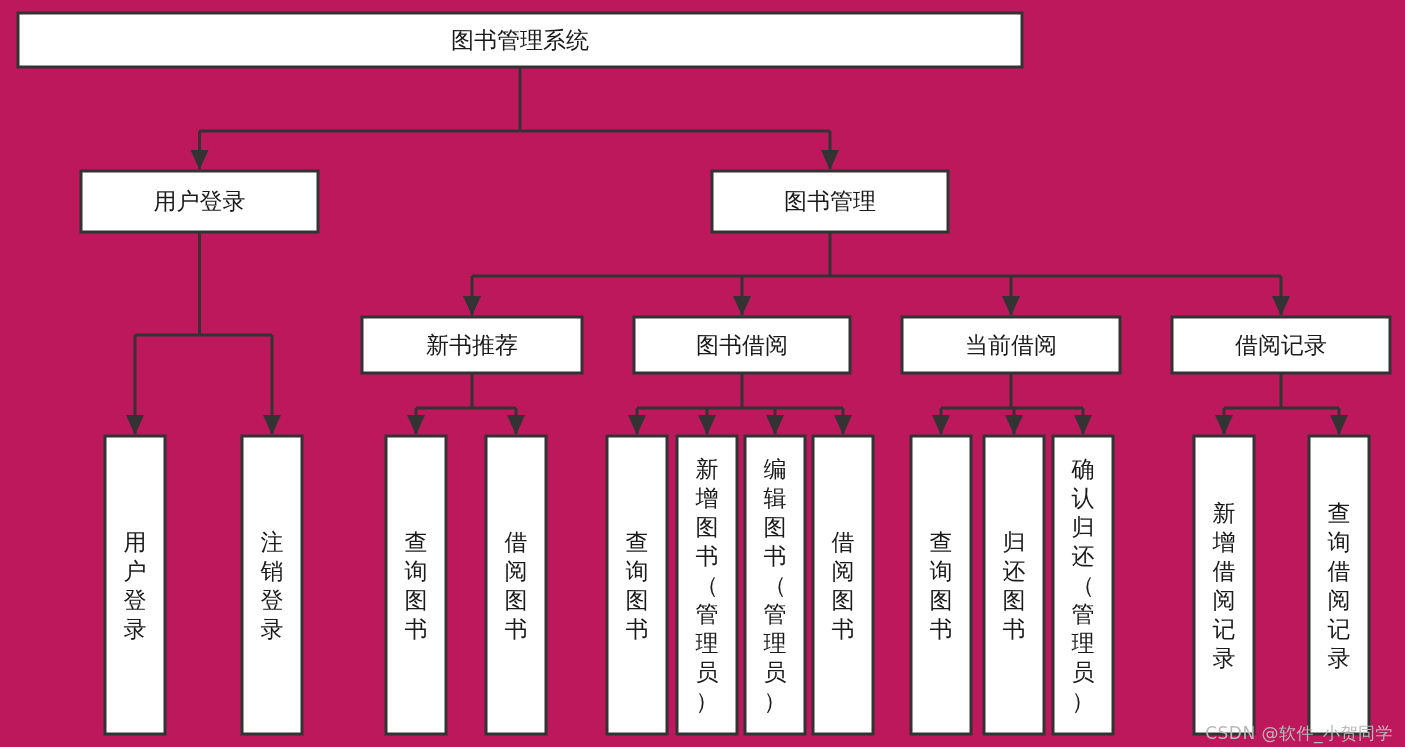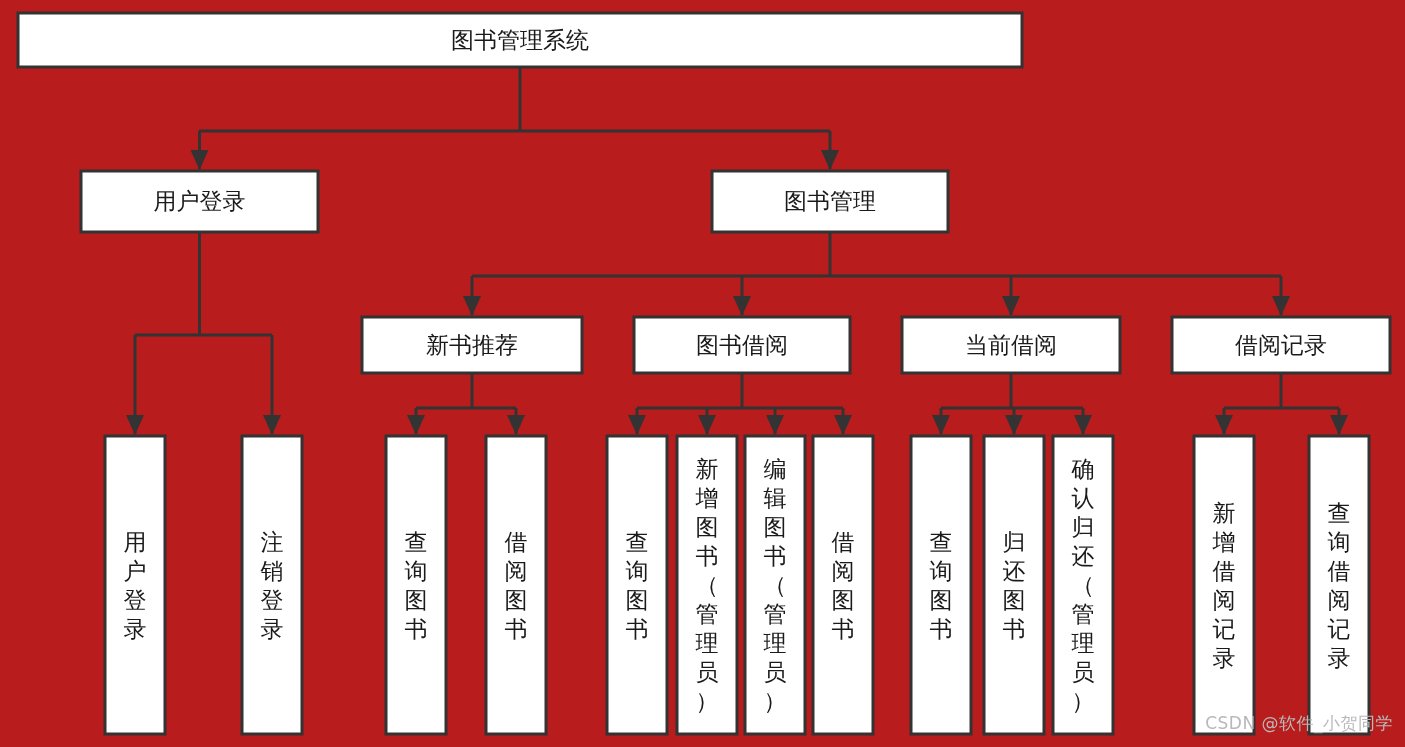--- a/index.html
+++ b/index.html
@@ -4,21 +4,21 @@
 <style>
   html, body {
     margin: 0;
     padding: 0;
     background: #ffffff;
   }
   #page {
     position: relative;
     width: 1405px;
     height: 747px;
-    background: #b91c1c;
+    background: #be185d;
     overflow: hidden;
     font-family: "DejaVu Sans", "Liberation Sans", sans-serif;
   }
   #diagram-svg {
     position: absolute;
     left: 0;
     top: 0;
   }
   .node-box {
     fill: #ffffff;
@@ -44,21 +44,21 @@
   }
   .node-label-v {
     font-family: "DejaVu Sans", "Liberation Sans", sans-serif;
     font-size: 23px;
     fill: #1a1a1a;
     text-anchor: middle;
   }
   .watermark {
     position: absolute;
     right: 12px;
-    bottom: 12px;
+    bottom: 2px;
     font-family: "DejaVu Sans", "Liberation Sans", sans-serif;
     font-size: 17px;
     color: #b8b8b8;
     letter-spacing: 0.5px;
     white-space: nowrap;
     pointer-events: none;
   }
 </style>
 </head>
 <body>

